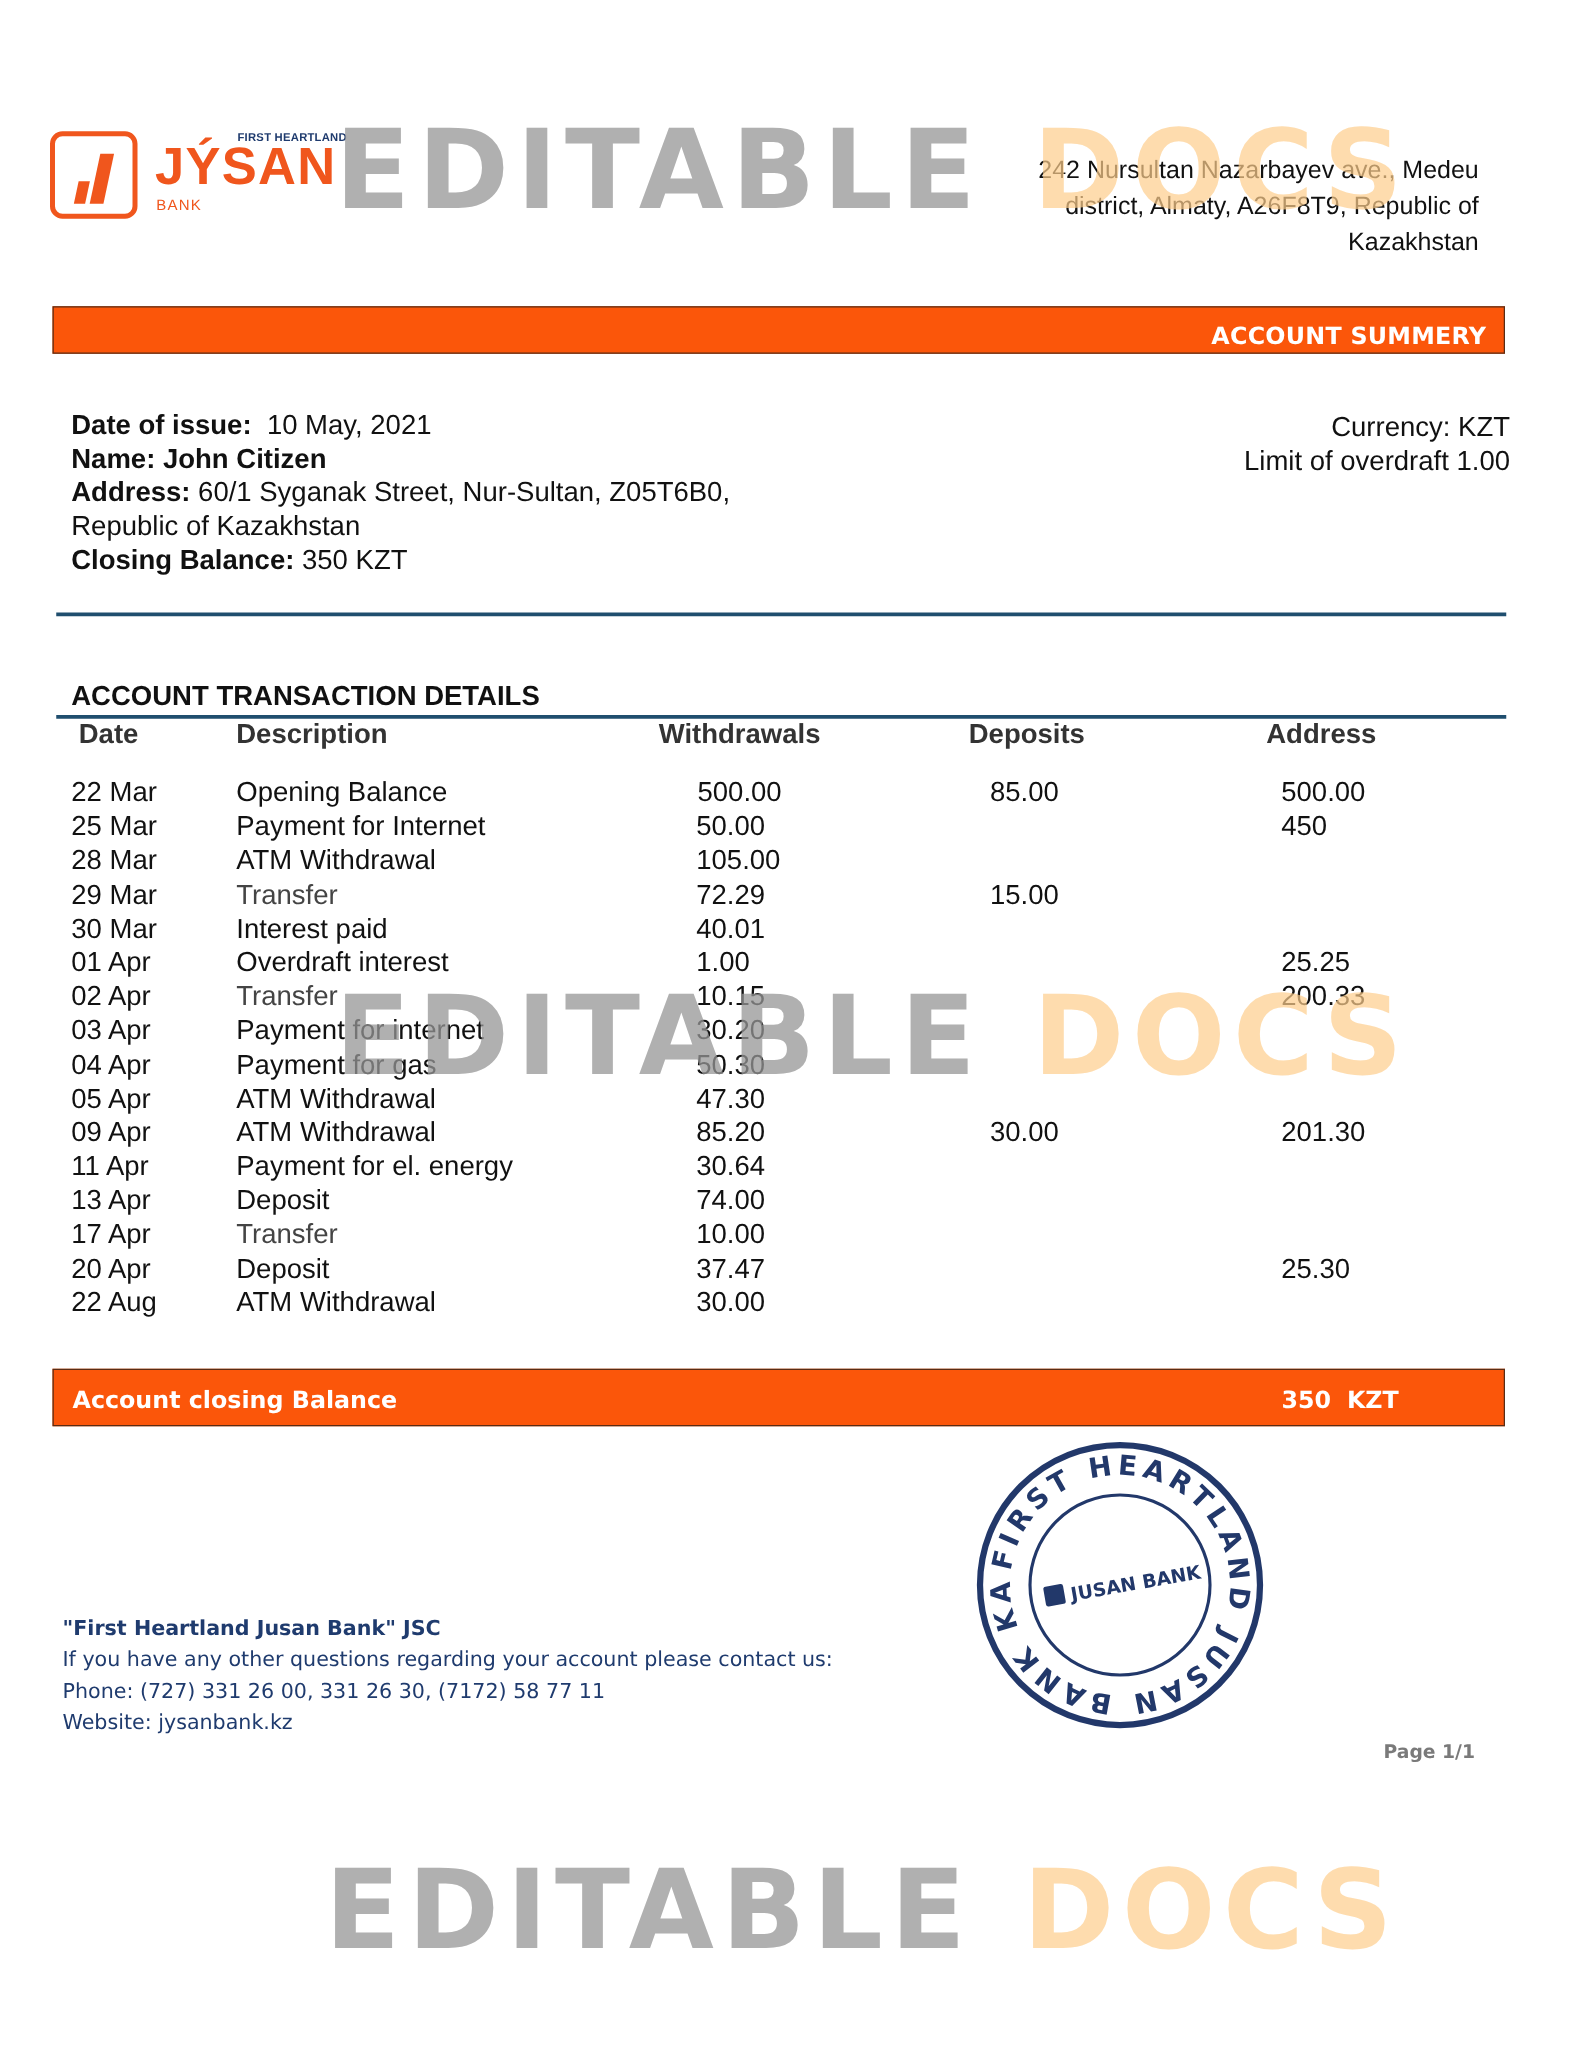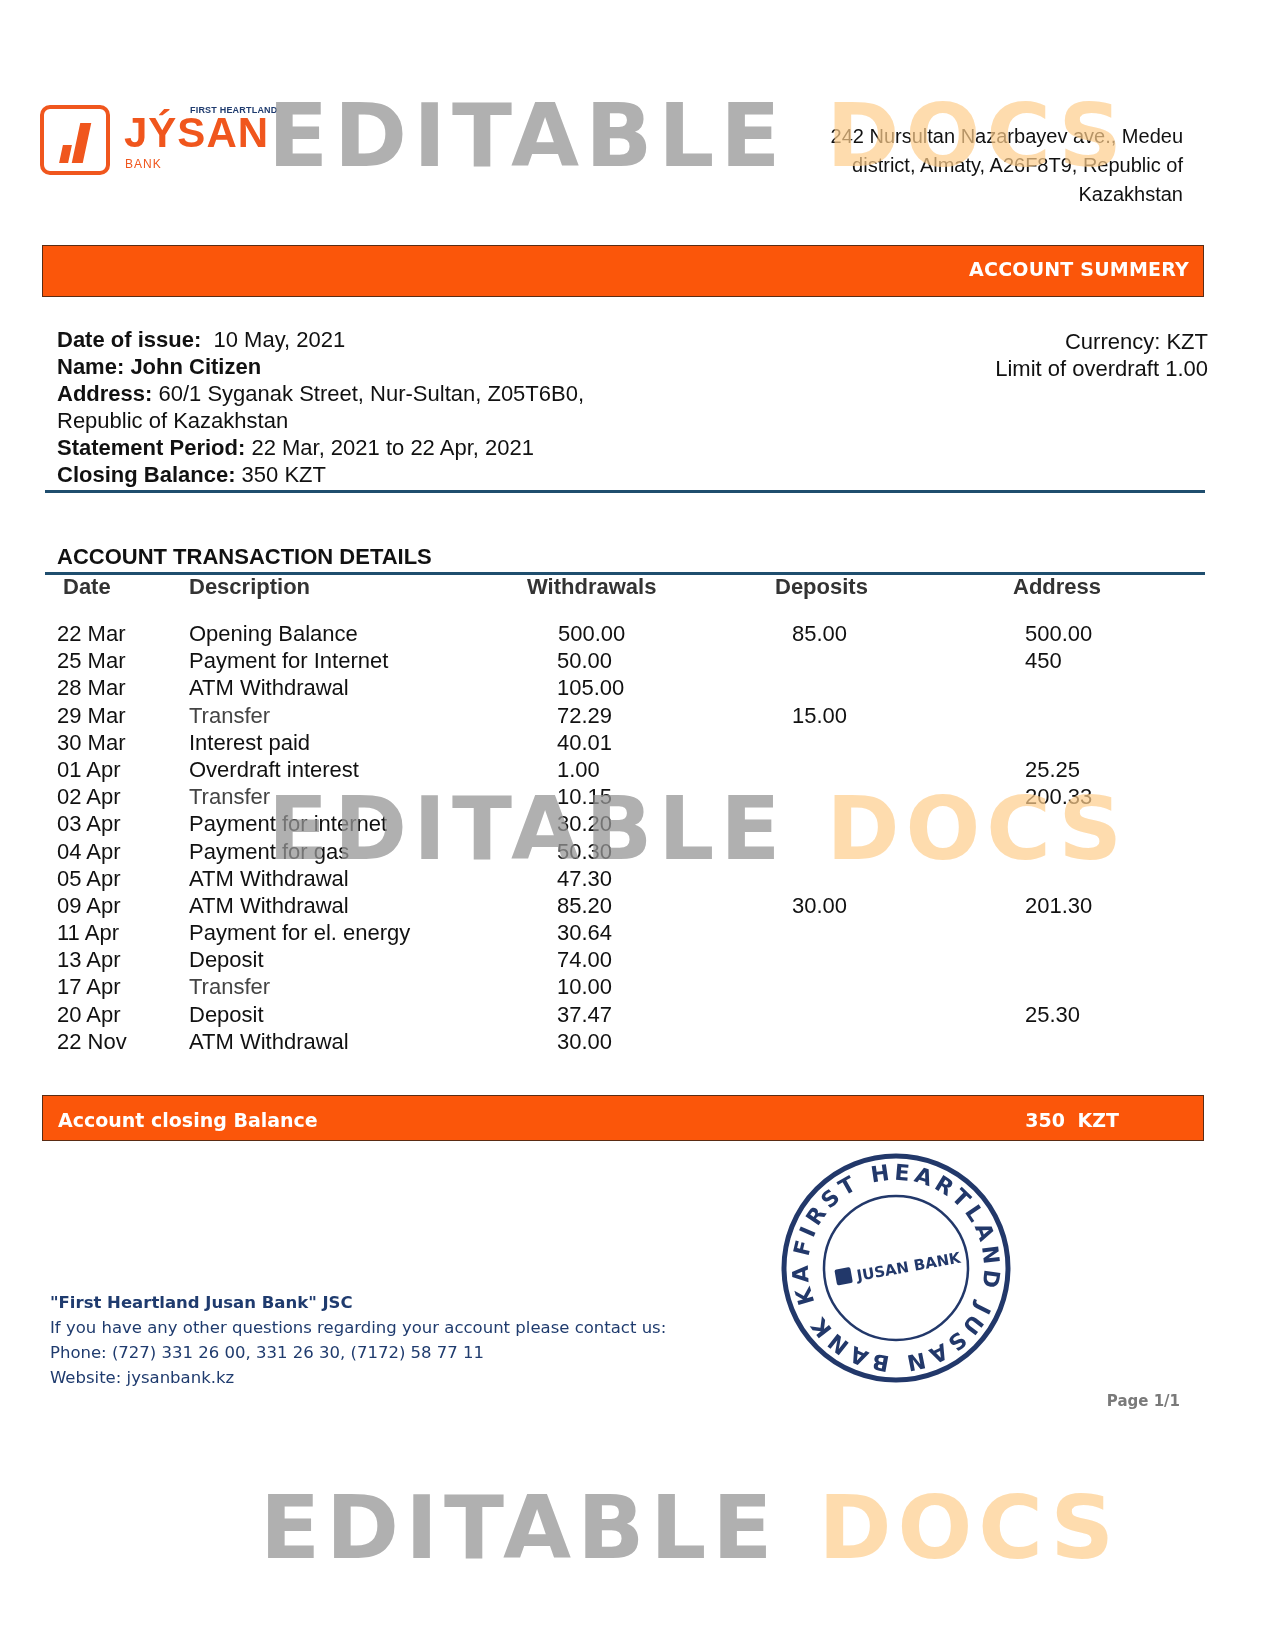--- a/index.html
+++ b/index.html
@@ -20,21 +20,21 @@
     
     .wm { font-family: "DejaVu Sans", sans-serif; font-weight: bold; font-size: 88px; letter-spacing: 6px; line-height: 88px; white-space: nowrap; }
     .wm .a { color: rgba(150,150,150,0.75); text-align: center; }
     .wm .b { color: rgba(253,205,140,0.7); margin-left: 40px; }
 
     
     .bank-address { right: 92px; top: 122px; width: 420px; text-align: right; font-size: 20px; line-height: 29px; }
 
     
     .orange-bar { left: 42px; width: 1162px; background: #fb560a; border: 1px solid #5a2c14; color: #fff; font-family: "DejaVu Sans", sans-serif; font-weight: bold; }
-    .summary-bar { top: 245px; height: 52px; }
+    .summary-bar { top: 245px; height: 38px; }
     .summary-bar span { position: absolute; right: 14px; top: 12px; font-size: 19px; letter-spacing: 0.2px; }
     .closing-bar { top: 1095px; height: 46px; }
     .closing-bar .lbl { position: absolute; left: 15px; top: 13px; font-size: 19px; }
     .closing-bar .val { position: absolute; right: 84px; top: 13px; font-size: 19px; word-spacing: 6px; }
 
     
     .info { left: 57px; top: 326px; font-size: 22px; line-height: 27px; }
     .info b { font-weight: bold; }
     .info-right { right: 67px; top: 328px; text-align: right; font-size: 22px; line-height: 27px; }
 
@@ -87,21 +87,20 @@
 
 <div class="abs orange-bar summary-bar">
   <span>ACCOUNT SUMMERY</span>
 </div>
 
 <div class="abs info">
   <div><b>Date of issue:</b>&nbsp; <span>10 May, 2021</span></div>
   <div><b>Name:</b> <b>John Citizen</b></div>
   <div><b>Address:</b> <span>60/1 Syganak Street, Nur-Sultan, Z05T6B0,</span></div>
   <div>Republic of Kazakhstan</div>
-  <div><b>Statement Period:</b> <span>22 Mar, 2021 to 22 Apr, 2021</span></div>
   <div><b>Closing Balance:</b> <span>350 KZT</span></div>
 </div>
 <div class="abs info-right">
   <div>Currency: KZT</div>
   <div>Limit of overdraft 1.00</div>
 </div>
 
 <div class="abs blue-line" style="top:490px;"></div>
 
 <div class="abs section-title">ACCOUNT TRANSACTION DETAILS</div>
@@ -213,21 +212,21 @@
       <span class="c-bal"></span>
     </div>
   <div class="row">
       <span class="c-date">20 Apr</span>
       <span class="c-desc">Deposit</span>
       <span class="c-wd">37.47</span>
       <span class="c-dep"></span>
       <span class="c-bal">25.30</span>
     </div>
   <div class="row">
-      <span class="c-date">22 Nov</span>
+      <span class="c-date">22 Aug</span>
       <span class="c-desc">ATM Withdrawal</span>
       <span class="c-wd">30.00</span>
       <span class="c-dep"></span>
       <span class="c-bal"></span>
     </div>
 </div>
 
 <div class="abs wm" style="left:268px; top:785px;">
   <span class="a">EDITABLE</span><span class="b">DOCS</span>
 </div>

